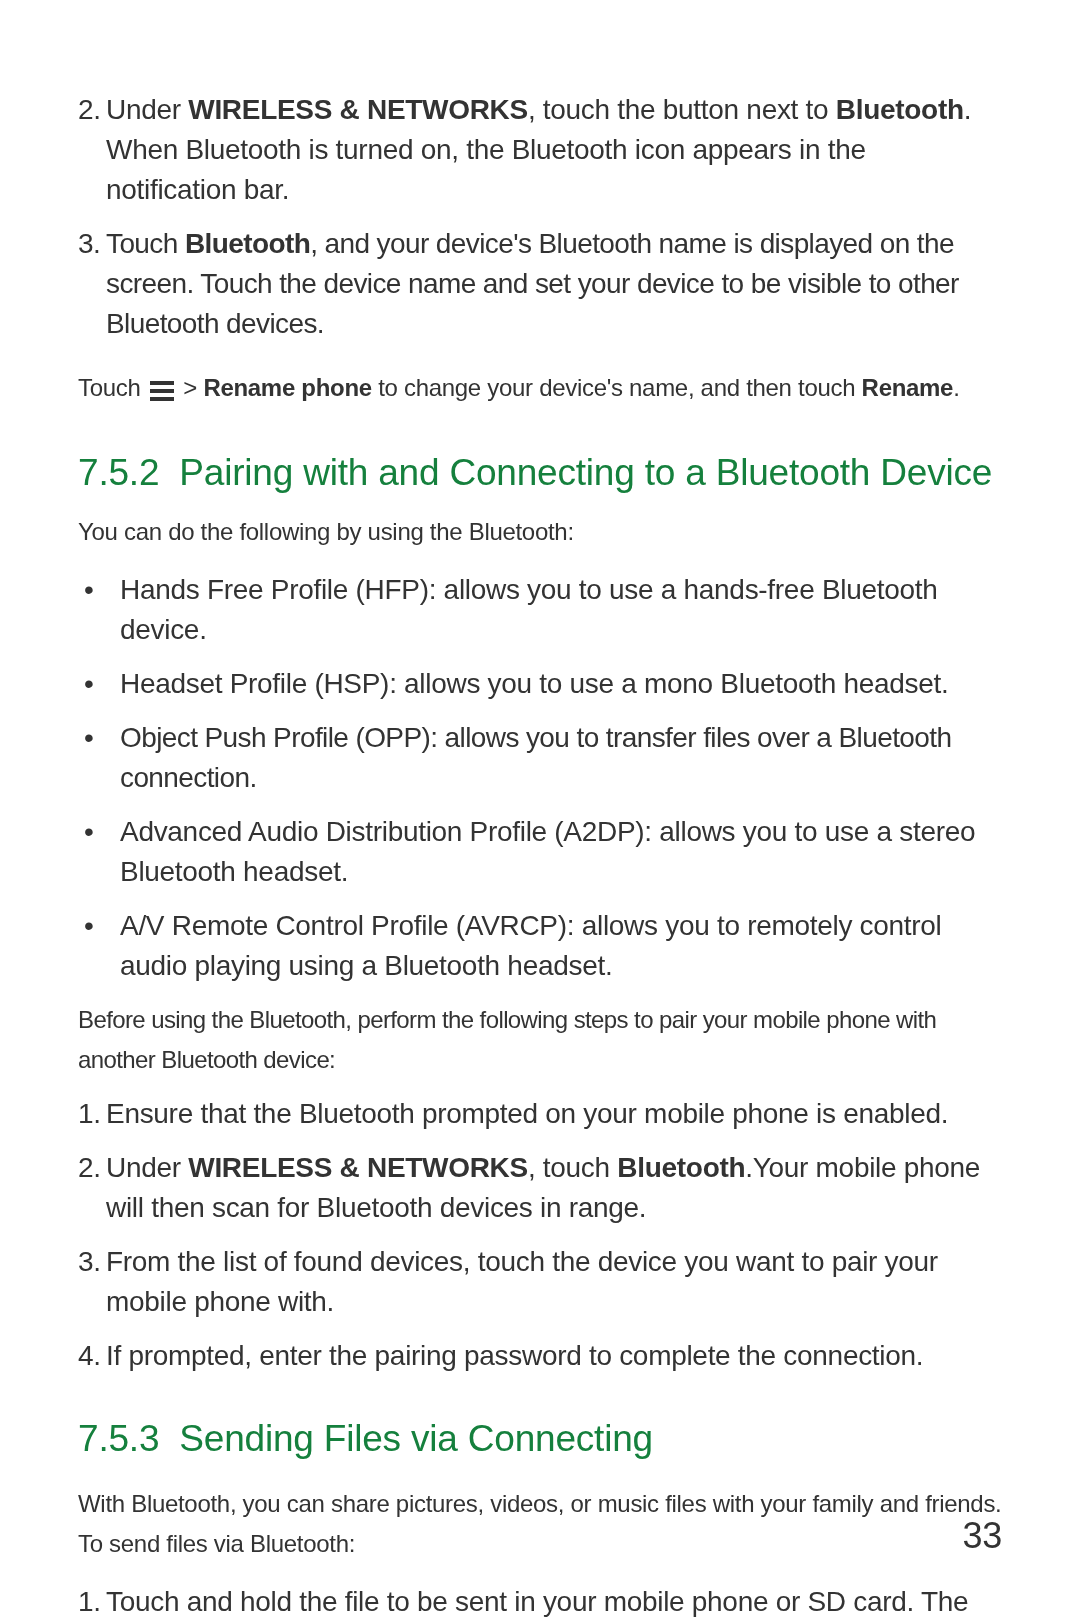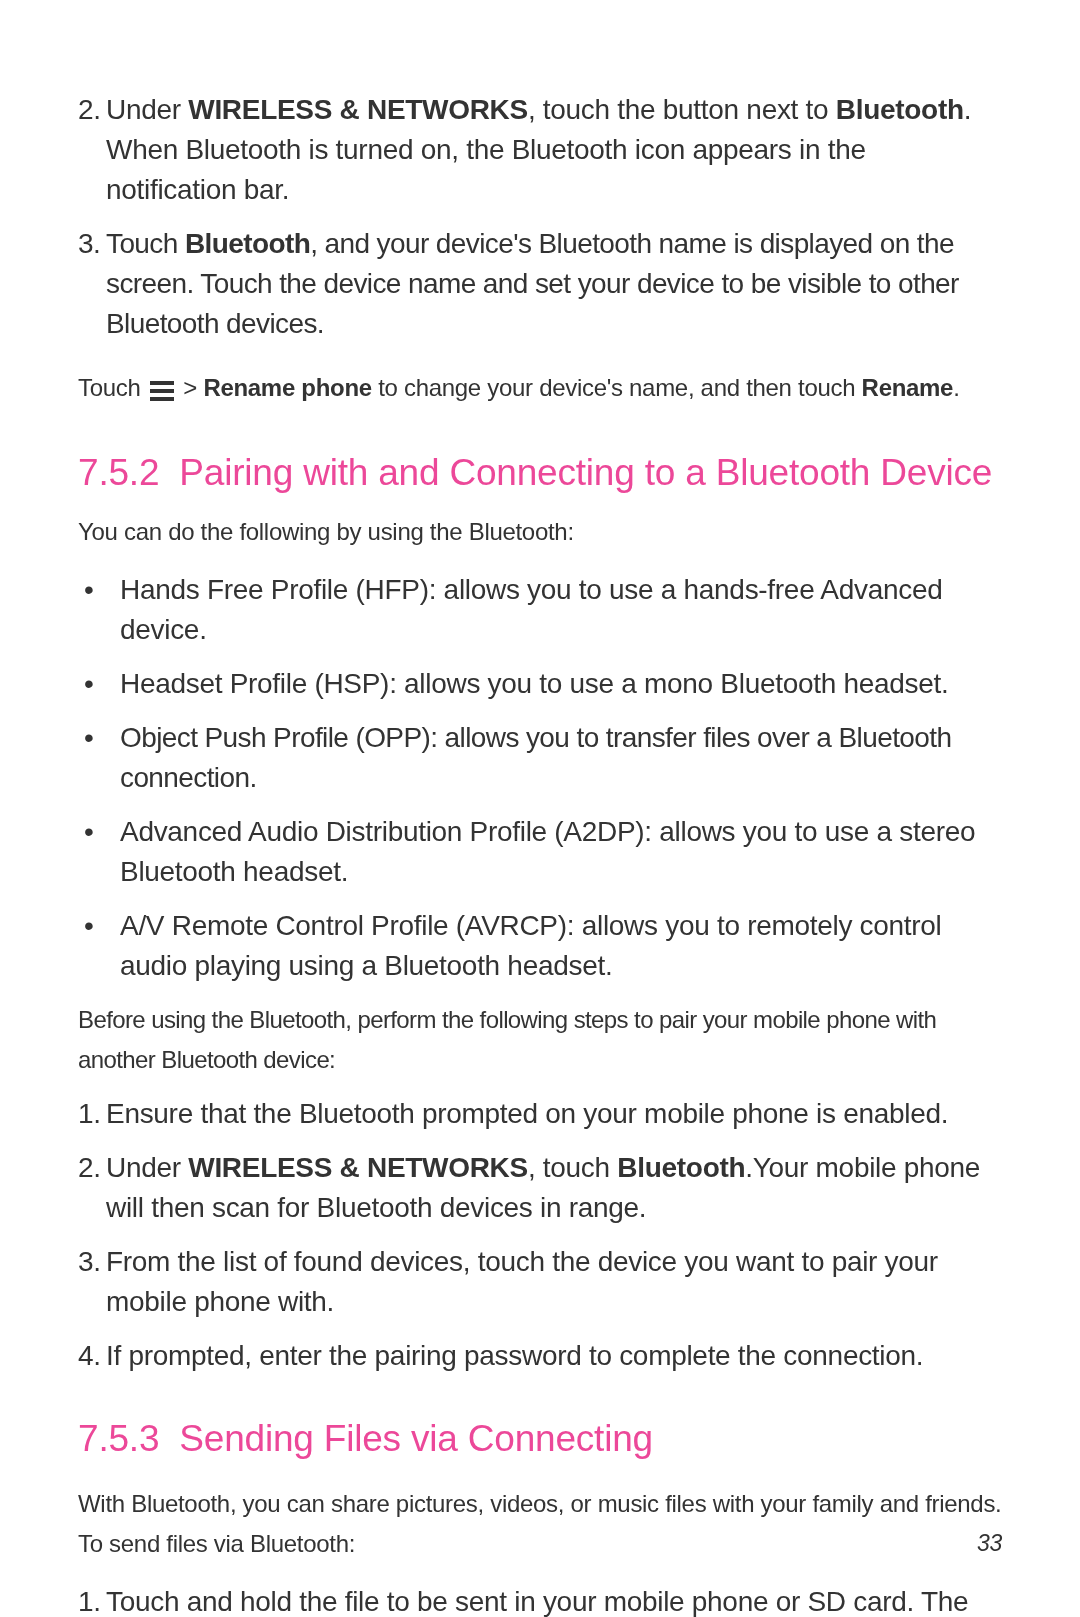--- a/index.html
+++ b/index.html
@@ -39,44 +39,43 @@
     display: inline-block;
     width: 30px;
     vertical-align: middle;
     text-align: center;
     color: #333333;
   }
   .icon-menu svg { display: inline-block; vertical-align: middle; }
   h2.section {
     font-size: 37px;
     font-weight: 400;
-    color: #ec4899;
+    color: #15803d;
     margin: 42px 0 18px 0;
     letter-spacing: -0.2px;
   }
   h2.section .secnum { margin-right: 20px; }
   .bullet-item {
     display: flex;
     font-size: 28px;
     line-height: 40px;
     margin-bottom: 14px;
   }
   .bullet-item .dot {
     flex: 0 0 36px;
     text-align: left;
     padding-left: 6px;
   }
   .bullet-item .body { flex: 1; }
   .page-number {
     position: absolute;
     bottom: 60px;
     right: 78px;
-    font-size: 23px;
+    font-size: 36px;
     color: #333333;
-    font-style: italic;
   }
   .tight { letter-spacing: -0.6px; }
 </style>
 </head>
 <body>
 
 <div class="ol-item">
   <div class="num">2.</div>
   <div class="body">
     <span>Under </span><span class="bold">WIRELESS &amp; NETWORKS</span><span>, touch the button next to </span><span class="bold">Bluetooth</span><span>. When Bluetooth is turned on, the Bluetooth icon appears in the notification bar.</span>
@@ -97,21 +96,21 @@
       </svg></span><span> &gt; </span><span class="bold">Rename phone</span><span> to change your device's name, and then touch </span><span class="bold">Rename</span><span>.</span>
 </div>
 
 <h2 class="section">
   <span class="secnum">7.5.2</span><span>Pairing with and Connecting to a Bluetooth Device</span>
 </h2>
 <div class="para" style="margin-top:10px">You can do the following by using the Bluetooth:</div>
 
 <div class="bullet-item">
   <div class="dot">•</div>
-  <div class="body">Hands Free Profile (HFP): allows you to use a hands-free Advanced device.</div>
+  <div class="body">Hands Free Profile (HFP): allows you to use a hands-free Bluetooth device.</div>
 </div>
 <div class="bullet-item">
   <div class="dot">•</div>
   <div class="body">Headset Profile (HSP): allows you to use a mono Bluetooth headset.</div>
 </div>
 <div class="bullet-item tight">
   <div class="dot">•</div>
   <div class="body">Object Push Profile (OPP): allows you to transfer files over a Bluetooth connection.</div>
 </div>
 <div class="bullet-item">

